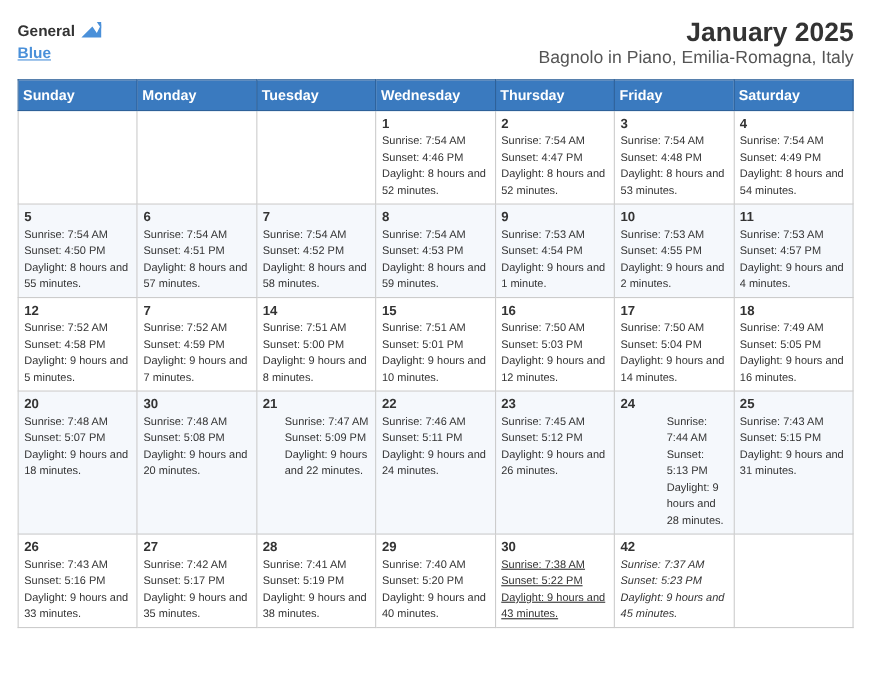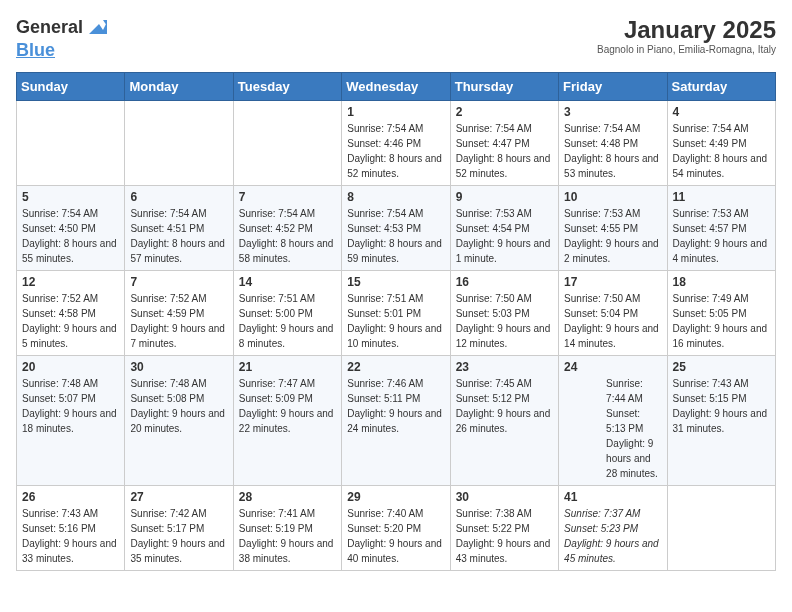--- a/index.html
+++ b/index.html
@@ -15,41 +15,41 @@
       align-items: flex-start;
       justify-content: space-between;
       margin-bottom: 10px;
     }
     .logo {
       display: flex;
       align-items: center;
       gap: 0;
     }
     .logo-text {
-      font-size: 18px;
+      font-size: 14px;
       font-weight: bold;
       color: #333;
       line-height: 1.2;
     }
     .logo-blue { color: #4a90d9; text-decoration: underline; }
     .logo-icon {
       width: 24px;
       height: 24px;
       margin-left: 2px;
     }
     .title-area {
       text-align: right;
     }
     .calendar-title {
       font-size: 24px;
       font-weight: bold;
       color: #333;
     }
     .calendar-subtitle {
-      font-size: 10px;
+      font-size: 16px;
       color: #555;
     }
     .calendar-table {
       width: 100%;
       border-collapse: collapse;
       border: 1px solid #ccc;
     }
     .calendar-table th {
       background: #3a7abf;
       color: #fff;
@@ -247,21 +247,21 @@
 Daylight: 9 hours and 18 minutes.</div>
         </td>
         <td>
           <span class="day-number">30</span>
           <div class="day-info" style="white-space: pre-line;">Sunrise: 7:48 AM
 Sunset: 5:08 PM
 Daylight: 9 hours and 20 minutes.</div>
         </td>
         <td>
           <span class="day-number">21</span>
-          <div class="day-info" style="white-space: pre-line;">Sunrise: 7:47 AM
+          <div class="day-info" style="white-space: pre-line; margin-left: 20px;">Sunrise: 7:47 AM
 Sunset: 5:09 PM
 Daylight: 9 hours and 22 minutes.</div>
         </td>
         <td>
           <span class="day-number">22</span>
           <div class="day-info" style="white-space: pre-line;">Sunrise: 7:46 AM
 Sunset: 5:11 PM
 Daylight: 9 hours and 24 minutes.</div>
         </td>
         <td>
@@ -303,26 +303,26 @@
 Daylight: 9 hours and 38 minutes.</div>
         </td>
         <td>
           <span class="day-number">29</span>
           <div class="day-info" style="white-space: pre-line;">Sunrise: 7:40 AM
 Sunset: 5:20 PM
 Daylight: 9 hours and 40 minutes.</div>
         </td>
         <td>
           <span class="day-number">30</span>
-          <div class="day-info" style="white-space: pre-line;">Sunrise: 7:38 AM
+          <div class="day-info" style="white-space: pre-line; text-decoration: underline;">Sunrise: 7:38 AM
 Sunset: 5:22 PM
 Daylight: 9 hours and 43 minutes.</div>
         </td>
         <td>
-          <span class="day-number">41</span>
+          <span class="day-number">42</span>
           <div class="day-info" style="white-space: pre-line; font-style: italic;">Sunrise: 7:37 AM
 Sunset: 5:23 PM
 Daylight: 9 hours and 45 minutes.</div>
         </td>
         <td class="empty-cell"></td>
       </tr>
     </tbody>
 </table>
 
 </body></html>

